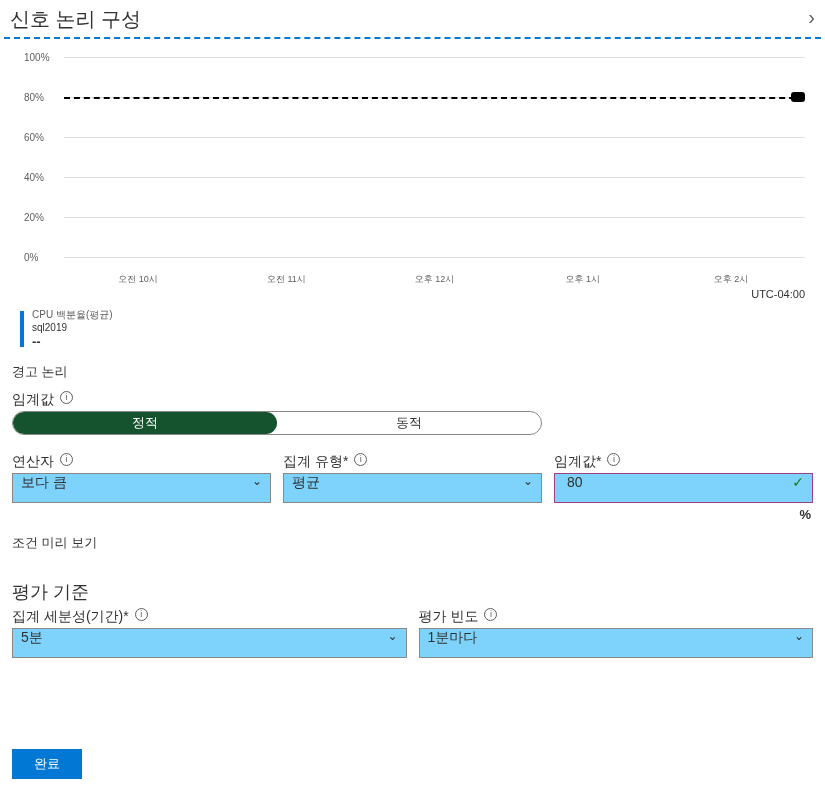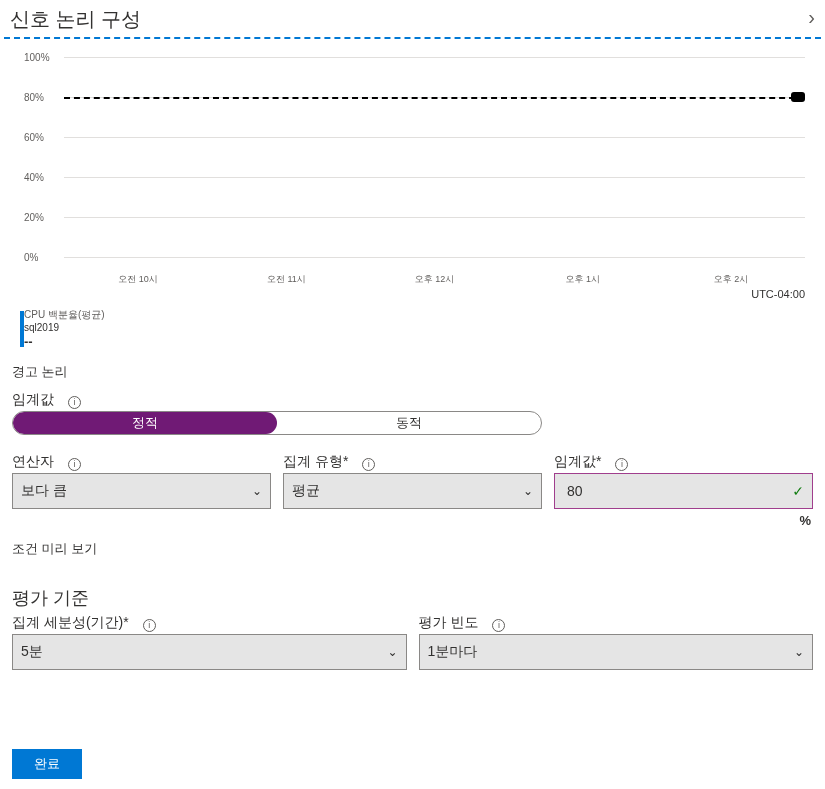--- a/index.html
+++ b/index.html
@@ -82,21 +82,21 @@
     .chart-tz {
       text-align: right;
       font-size: 11px;
       color: #323130;
       margin-top: 2px;
     }
     .chart-legend {
       display: flex;
       align-items: center;
       margin: 8px 0 0 20px;
-      gap: 0;
+      gap: 8px;
     }
     .legend-bar {
       width: 4px;
       height: 36px;
       background: #0078d4;
     }
     .legend-text {
       font-size: 10px;
       color: #605e5c;
       line-height: 1.3;
@@ -111,22 +111,22 @@
     .section-label {
       font-size: 13px;
       color: #323130;
       margin-bottom: 10px;
     }
     .field-label {
       font-size: 14px;
       color: #323130;
       margin-bottom: 2px;
       display: flex;
-      align-items: flex-end;
-      gap: 14px;
+      align-items: flex-start;
+      gap: 6px;
     }
     .info-icon {
       display: inline-flex;
       align-items: center;
       justify-content: center;
       width: 13px;
       height: 13px;
       border: 1px solid #605e5c;
       border-radius: 50%;
       font-size: 9px;
@@ -142,40 +142,39 @@
       margin-bottom: 18px;
     }
     .toggle-option {
       flex: 1;
       text-align: center;
       line-height: 22px;
       font-size: 13px;
       cursor: pointer;
     }
     .toggle-option.active {
-      background: #701a75;
+      background: #14532d;
       color: #fff;
       border-radius: 12px;
     }
     .form-row {
       display: flex;
       gap: 12px;
       margin-bottom: 6px;
     }
     .form-col { flex: 1; position: relative; }
     .select-box, .input-box {
       width: 100%;
-      height: 36px;
+      height: 30px;
       border: 1px solid #8a8886;
-      background: #e5e5e5;
+      background: #7dd3fc;
       padding: 0 8px;
       font-size: 14px;
       color: #323130;
       display: flex;
-      align-items: center;
       justify-content: space-between;
       cursor: pointer;
     }
     .input-box {
       cursor: text;
       justify-content: space-between;
       padding-left: 12px;
     }
     .input-box.validated {
       border: 1px solid #a03e8d;

